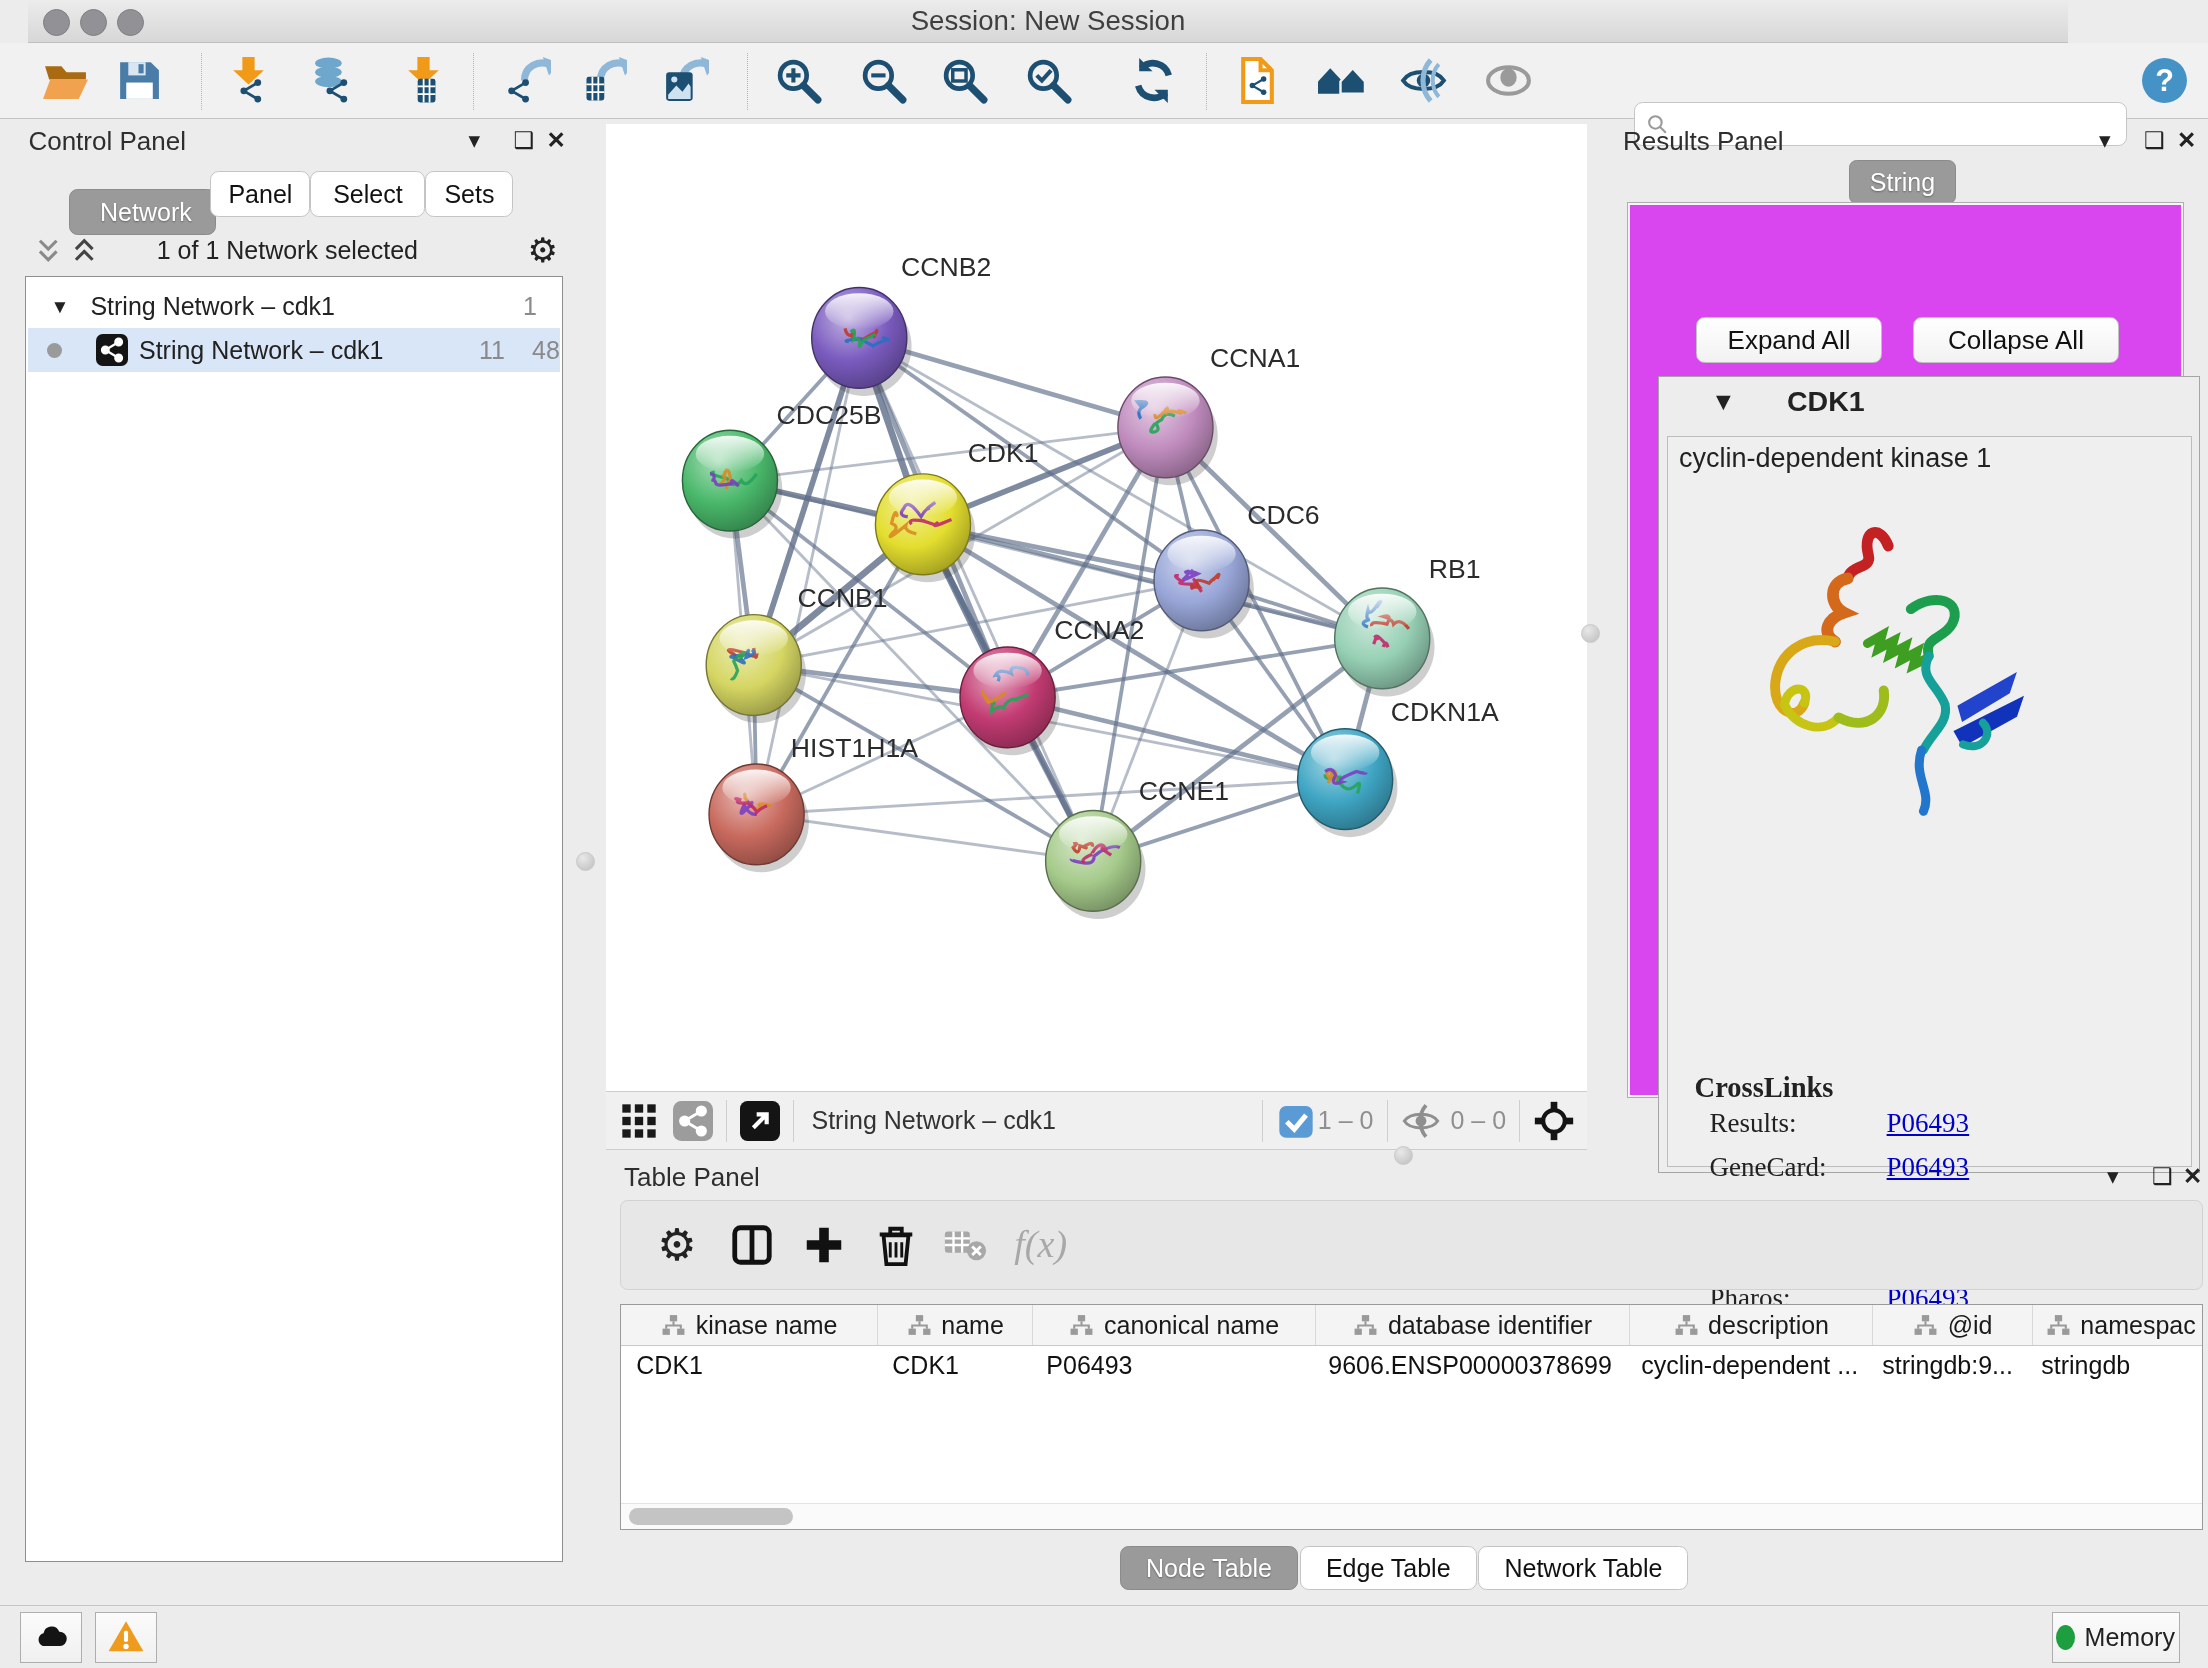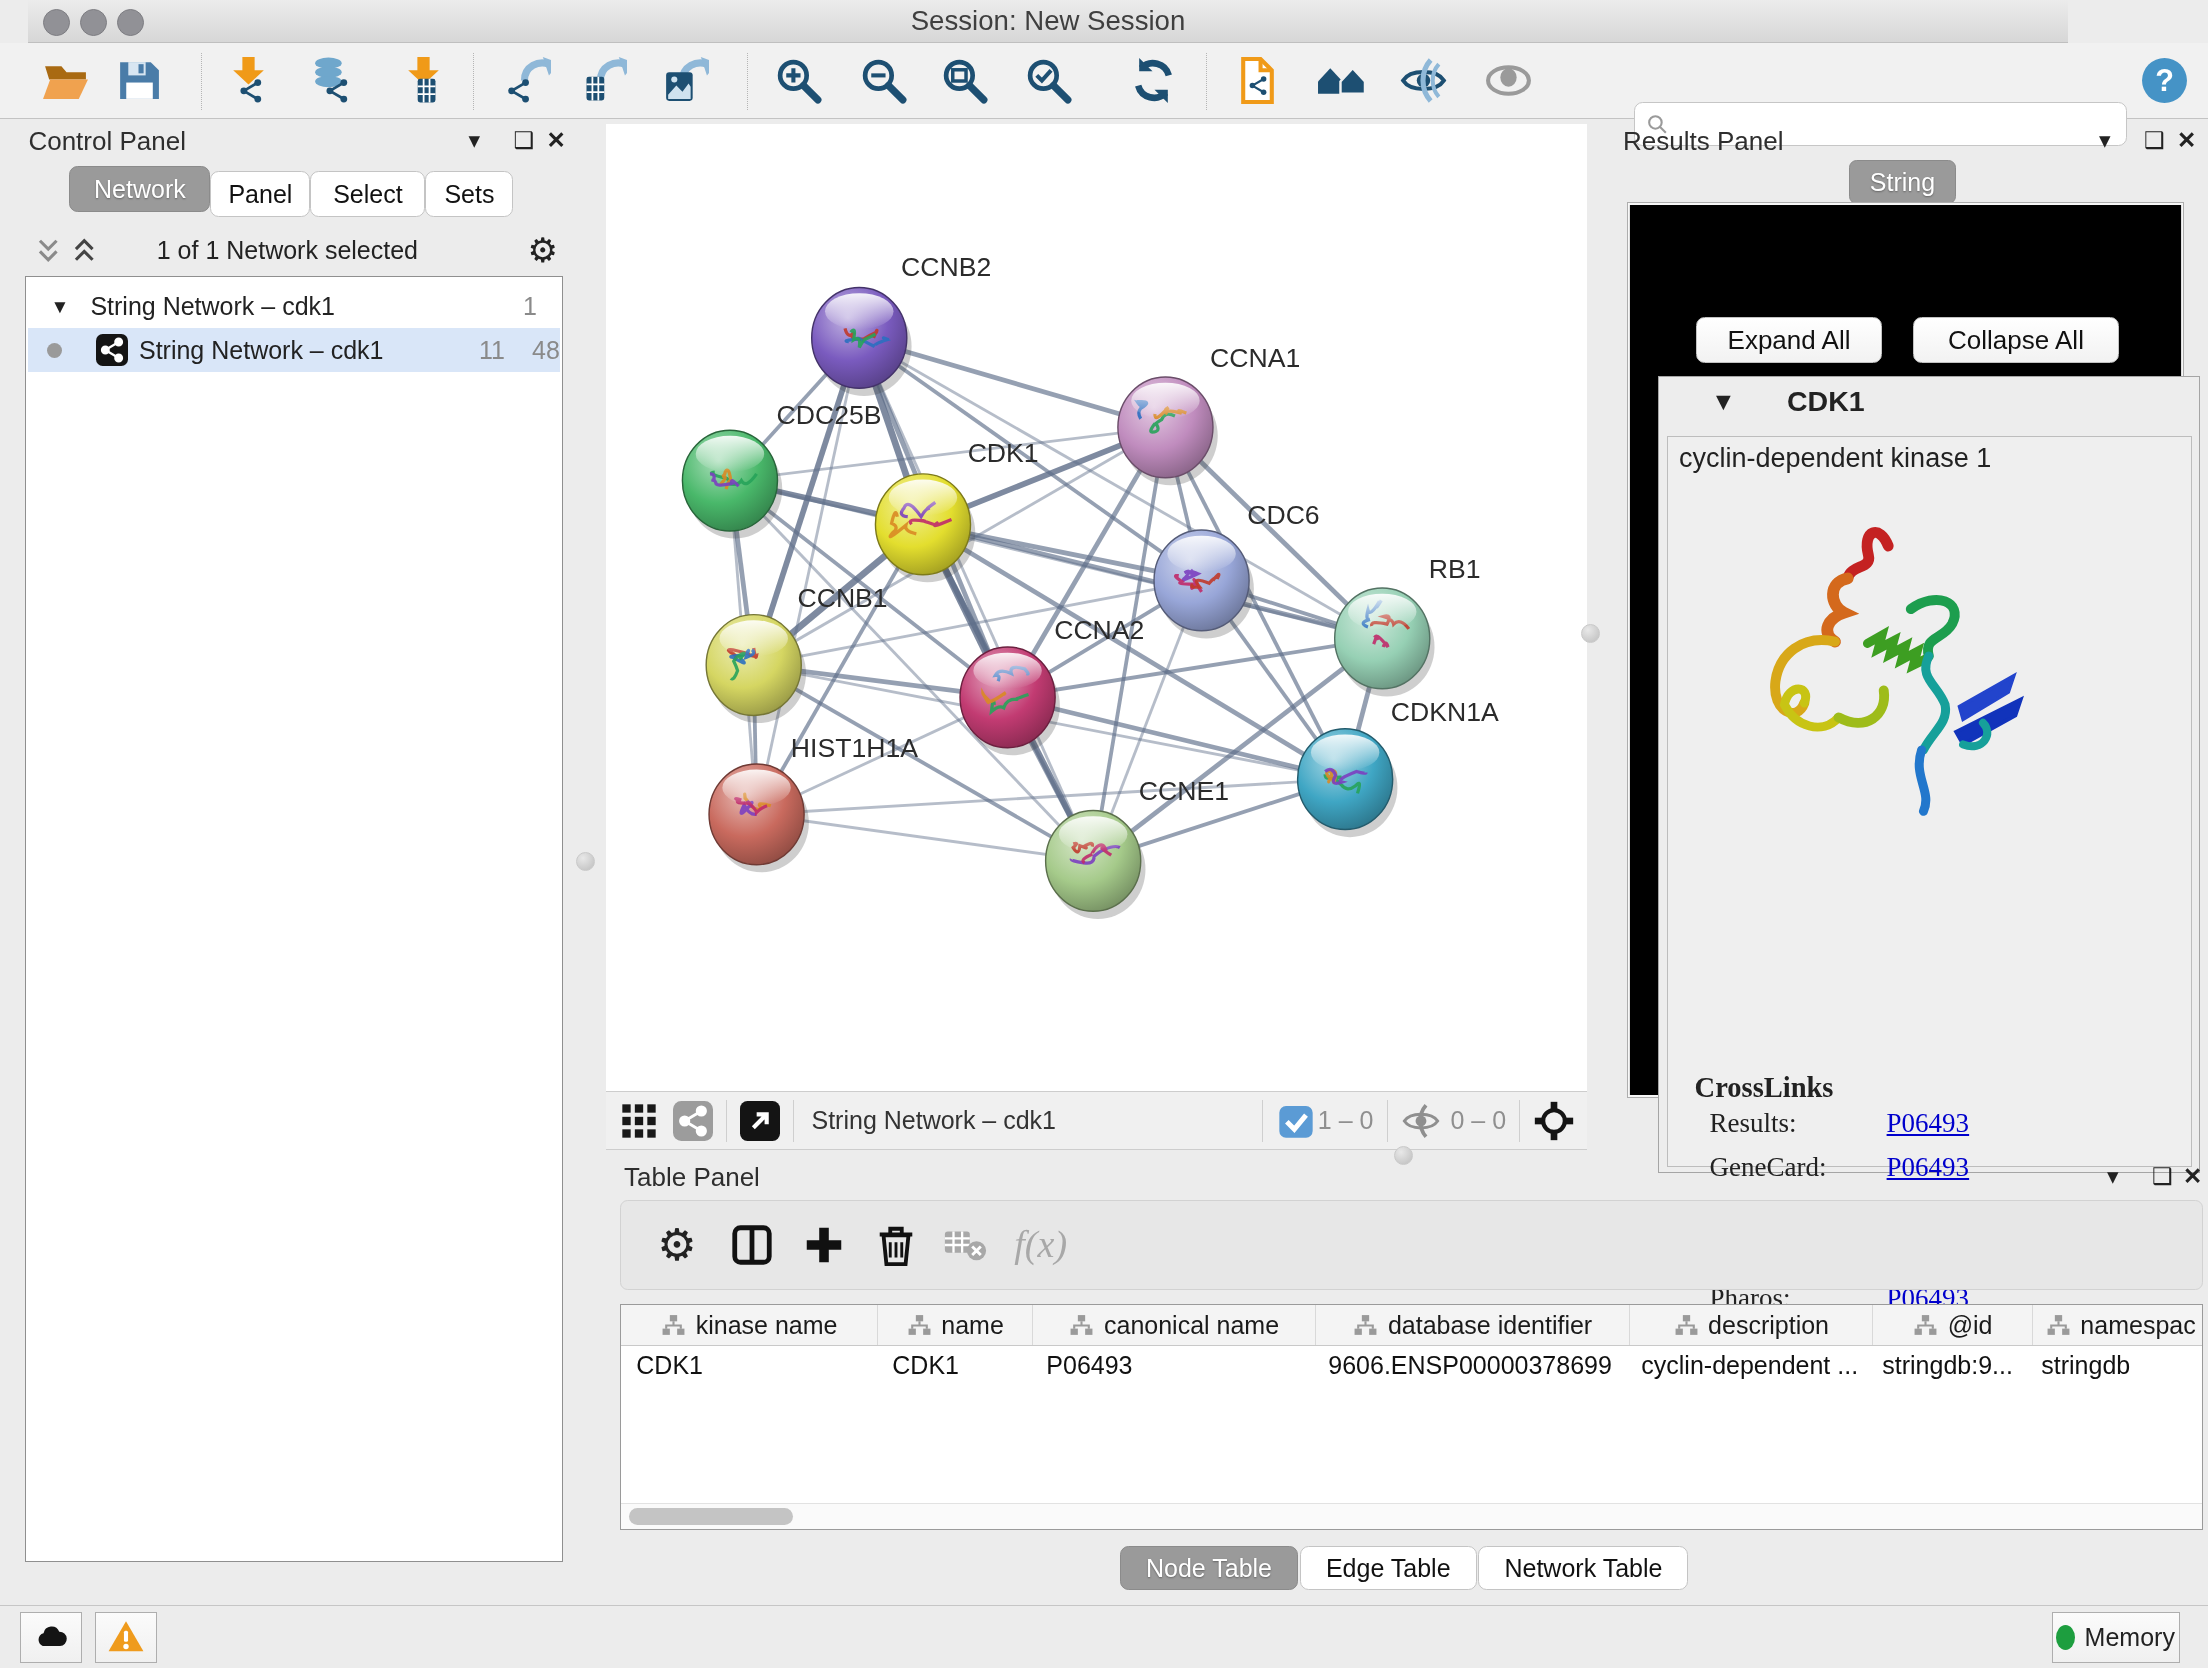--- a/index.html
+++ b/index.html
@@ -47,21 +47,21 @@
   #netbar{left:606px;top:1091px;width:981px;height:57px;background:#f0f0f0;
     border-top:1px solid #cdcdcd;border-bottom:1px solid #cdcdcd;
     display:flex;align-items:center;}
   .nbicon{width:40px;height:40px;margin-left:13.3px;flex:0 0 auto;}
   .nbicon svg{width:40px;height:40px;}
   .nbsep{width:0;height:42px;border-left:1px solid #cfcfcf;margin-left:13.3px;}
   #nb-title{font-size:25px;color:#333;margin-left:17px;flex:0 0 auto;}
   .nbnum{font-size:25px;color:#8f8f8f;margin-left:9.5px;}
   
   #results-panel{left:1604px;top:122px;width:605px;height:1035px;}
-  #rp-outer{left:23px;top:80px;width:555px;height:894px;background:#000000;
+  #rp-outer{left:23px;top:80px;width:555px;height:894px;background:#d946ef;
     border:1px solid #adadad;box-shadow:inset 0 0 0 1.9px #f7f7f7;}
   #rp-section{left:30px;top:173px;width:540px;height:795px;background:#ededed;
     border:1px solid #a5a5a5;}
   #rp-sub{left:7.6px;top:59px;width:523px;height:729px;background:#efefef;border:1px solid #bdbdbd;}
   .rp-btn{position:absolute;top:114px;height:44px;background:linear-gradient(#fff,#f2f2f2);
     border:1px solid #c2c2c2;border-radius:8.6px;font-size:26px;display:flex;
     align-items:center;justify-content:center;color:#111;}
   .serif{font-family:"Liberation Serif",serif;}
   .xlink{color:#0000cc;text-decoration:underline;}
   .xrow{position:absolute;left:0;width:100%;height:44px;font-size:27px;}
@@ -281,21 +281,21 @@
     </svg>
   </div>
 </div>
 
 <div id="control-panel" class="abs">
   <span class="panel-title abs" style="left:17px;top:3.8px">Control Panel</span>
   <span class="panel-ctl abs" style="left:457px;top:3.8px">▾</span>
   <span class="panel-ctl abs" style="left:502px;top:3.8px">❑</span>
   <span class="panel-ctl abs" style="left:535px;top:3.8px;font-weight:bold">✕</span>
   <div id="cp-tabs">
-      <div class="tabbtn sel abs" style="left: 58px; top: 44px; width: 139px; height: 44px; border-radius: 8.6px;">Network</div>
+      <div class="tabbtn sel abs" style="left: 58px; top: 67px; width: 139px; height: 44px; border-radius: 8.6px; padding-left: 6px;">Network</div>
       <div class="tabbtn abs" style="left: 199px; top: 49px; width: 98px; height: 44px; border-radius: 8.6px;">Panel</div>
       <div class="tabbtn abs" style="left: 299px; top: 49px; width: 113px; height: 44px; border-radius: 8.6px;">Select</div>
       <div class="tabbtn abs" style="left: 414px; top: 49px; width: 86px; height: 44px; border-radius: 8.6px;">Sets</div>
     </div>
   <span class="abs" style="left:23px;top:114px">
     <svg width="28.5" height="28.5" viewBox="0 0 24 24">
         <path d="M5 4l7 7 7-7M5 13l7 7 7-7" stroke="#8a8a8a" stroke-width="2.6" fill="none"></path>
       </svg></span>
   <span class="abs" style="left:59px;top:114px">
     <svg width="28.5" height="28.5" viewBox="0 0 24 24">

